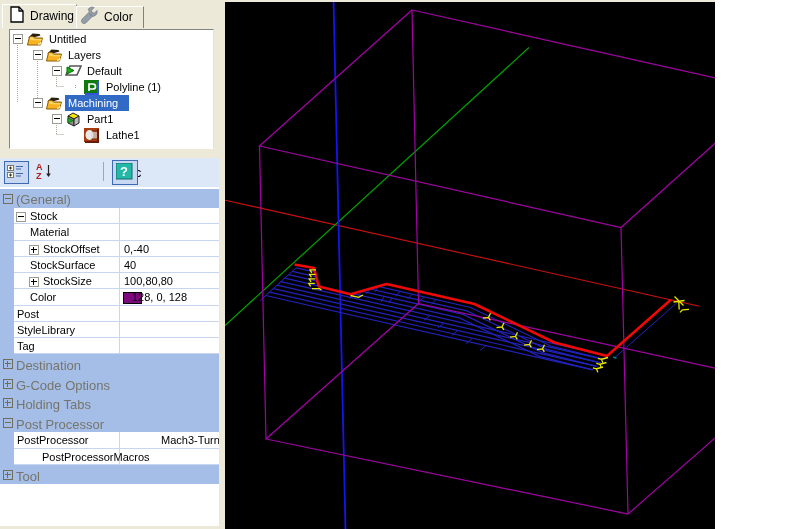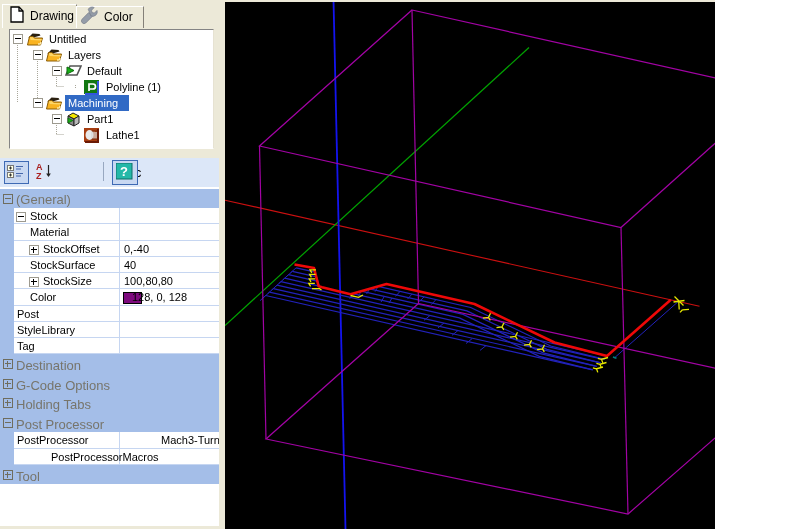--- a/index.html
+++ b/index.html
@@ -242,21 +242,21 @@
         <div class="pdiv"></div>
         <div class="pval"></div>
       <div class="ptx" style="left:17px;">PostProcessor</div>
       <div class="ptx" style="left:124px;padding-left:37px;">Mach3-Turn</div>
     </div>
     <div class="gridrow" style="top:448.5px;height:16.25px;">
       <div class="pstrip"></div>
         <div class="pname" style="right:100px;"></div>
         <div class="pdiv"></div>
         <div class="pval"></div>
-      <div class="ptx" style="left:31px;padding-left:20px;">PostProcessorMacros</div>
+      <div class="ptx" style="left:22px;padding-left:20px;">PostProcessorMacros</div>
     </div>
     <div class="cat" style="top:464.75px;height:19.5px;">
         <div class="cexp plus" style="top:5px;"></div>
         <div class="cattx" style="top:4px;">Tool</div>
       </div>
     <div class="abs" style="left:0;top:484.25px;width:219px;height:42px;background:#FFFFFF;"></div>
   </div>
 
   <div class="abs" style="left:0;top:526px;width:225px;height:3px;background:#ECE9D8;"></div>
 

